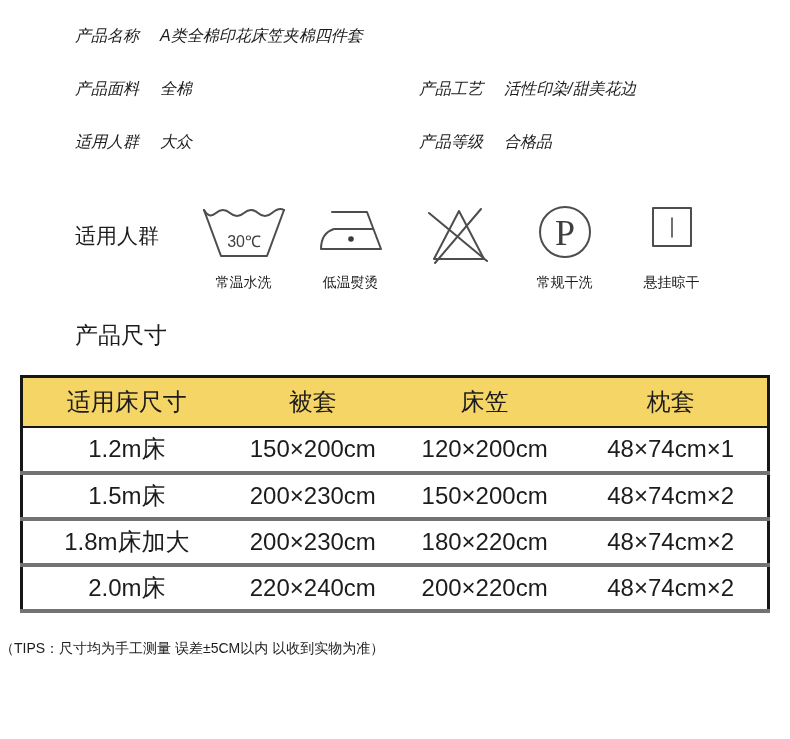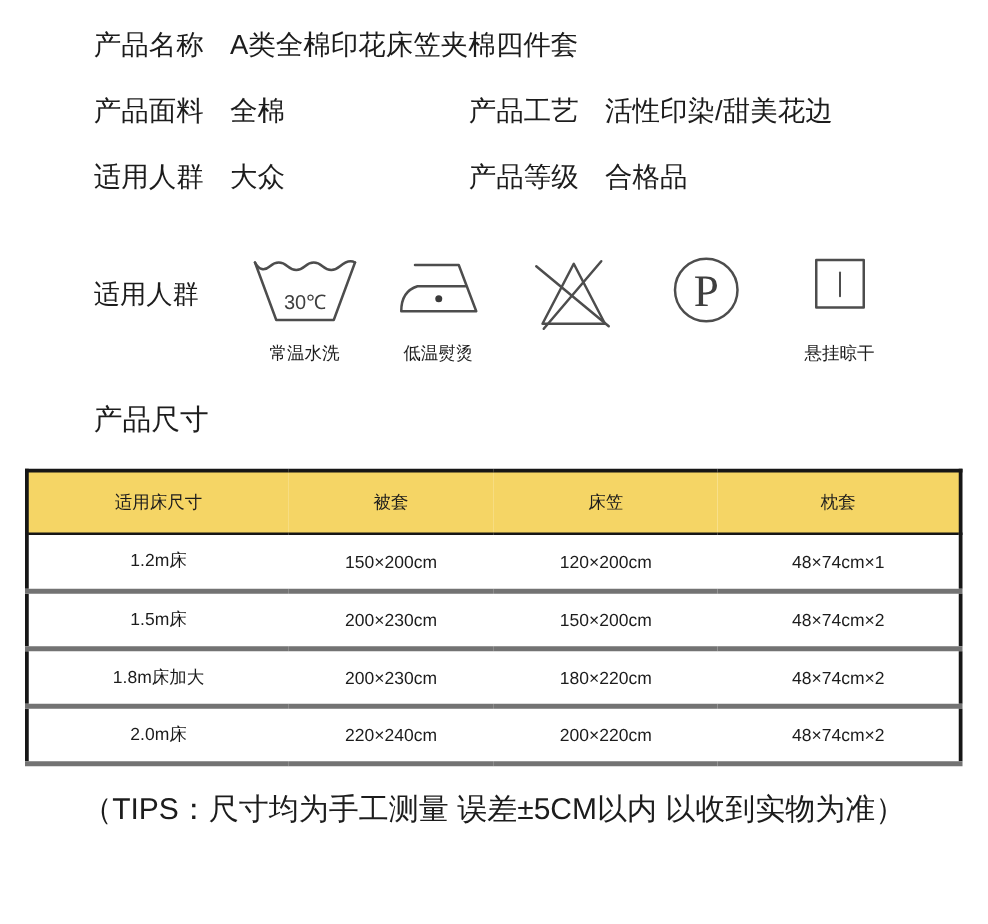--- a/index.html
+++ b/index.html
@@ -10,25 +10,26 @@
     height: 739px;
     background: #ffffff;
     overflow: hidden;
     font-family: "Liberation Sans", "DejaVu Sans", sans-serif;
     color: #1c1c1c;
   }
   
   .info-row {
     display: flex;
     margin-left: 75px;
-    font-size: 22px;
+    font-size: 16px;
     line-height: 26px;
+    font-style: italic;
   }
   .info-row.first { padding-top: 23px; }
-  .info-row + .info-row { margin-top: 27px; }
+  .info-row + .info-row { margin-top: 27px; gap: 44px; }
   .pair { display: flex; }
   .pair.left-col { width: 300px; }
   .pair .label { margin-right: 21px; white-space: nowrap; }
   .pair .value { white-space: nowrap; }
   
   .wash {
     display: flex;
     align-items: flex-start;
     margin: 49px 0 0 75px;
   }
@@ -74,37 +75,36 @@
     margin: 26px 0 0 20px;
     border: 3px solid #161616;
   }
   table.size-table col.c1 { width: 28%; }
   table.size-table col.c2 { width: 22%; }
   table.size-table col.c3 { width: 24%; }
   table.size-table col.c4 { width: 26%; }
   table.size-table th, table.size-table td {
     text-align: center;
     font-weight: normal;
-    font-size: 14px;
+    font-size: 24px;
     white-space: nowrap;
   }
   table.size-table thead tr {
     background: #f5d565;
     height: 50px;
     border-bottom: 2px solid #161616;
   }
   table.size-table tbody tr {
     height: 46px;
     border-bottom: 4px solid #737373;
   }
   
   .tips {
     margin-top: 21px;
-    text-align: center;
-    font-size: 24px;
+    font-size: 14px;
     line-height: 28px;
   }
 </style>
 </head>
 <body>
 
 <div class="page">
 
   <div class="info-row first">
     <div class="pair">
@@ -169,20 +169,21 @@
       </div>
     </div>
 
     <div class="wash-item">
       <div class="wash-icon-box">
         <svg width="56" height="56" viewBox="0 0 56 56">
           <circle class="outline" cx="28" cy="28" r="25"></circle>
           <text class="pletter" x="28" y="41" text-anchor="middle">P</text>
         </svg>
       </div>
+      <div class="wash-caption">常规干洗</div>
     </div>
 
     <div class="wash-item">
       <div class="wash-icon-box">
         <svg width="46" height="46" viewBox="0 0 46 46">
           <rect x="4" y="4" width="38" height="38"></rect>
           <line x1="23" y1="14" x2="23" y2="33" style="stroke-width:1.6"></line>
         </svg>
       </div>
       <div class="wash-caption">悬挂晾干</div>

